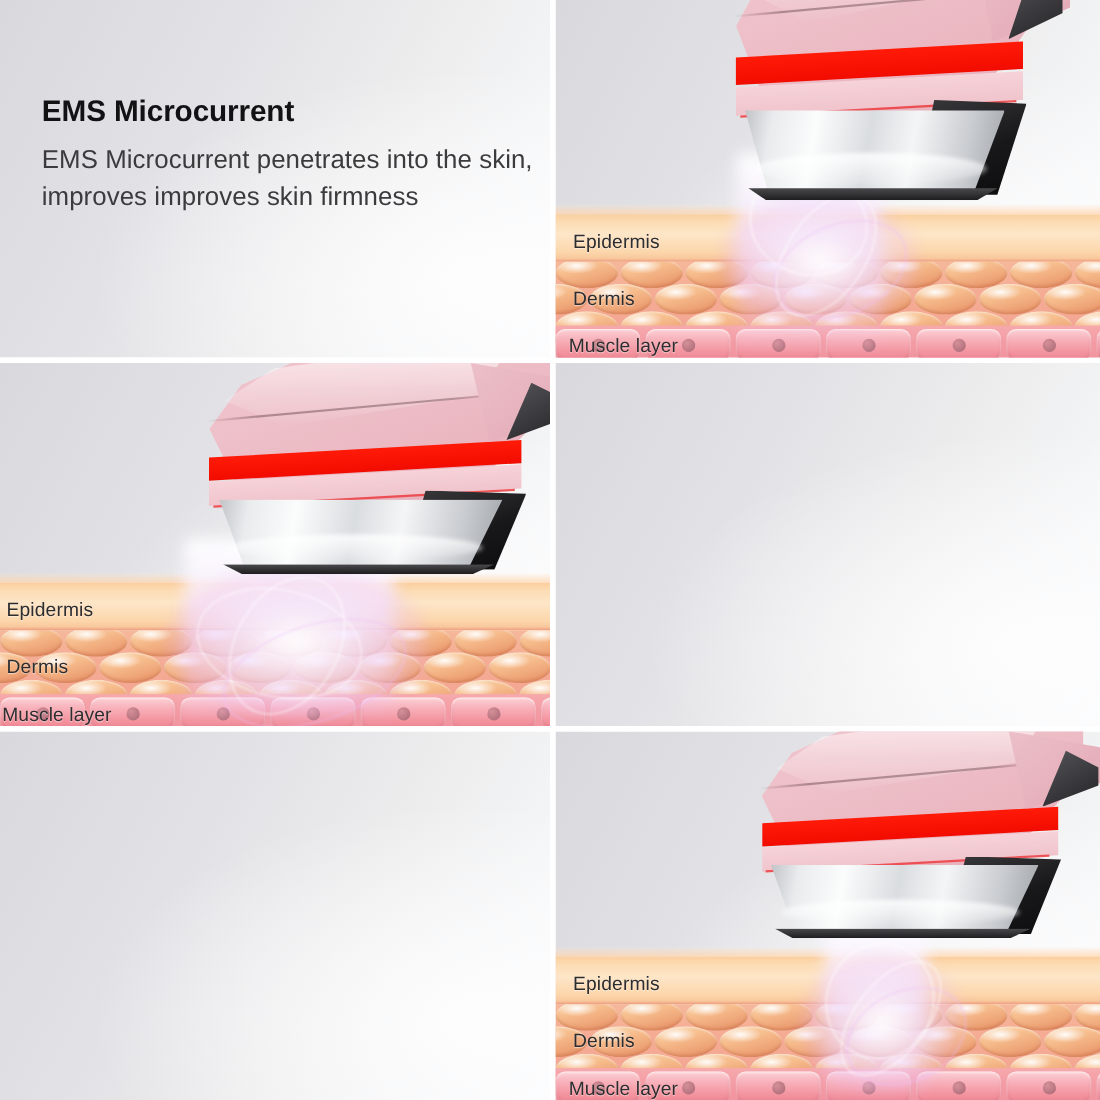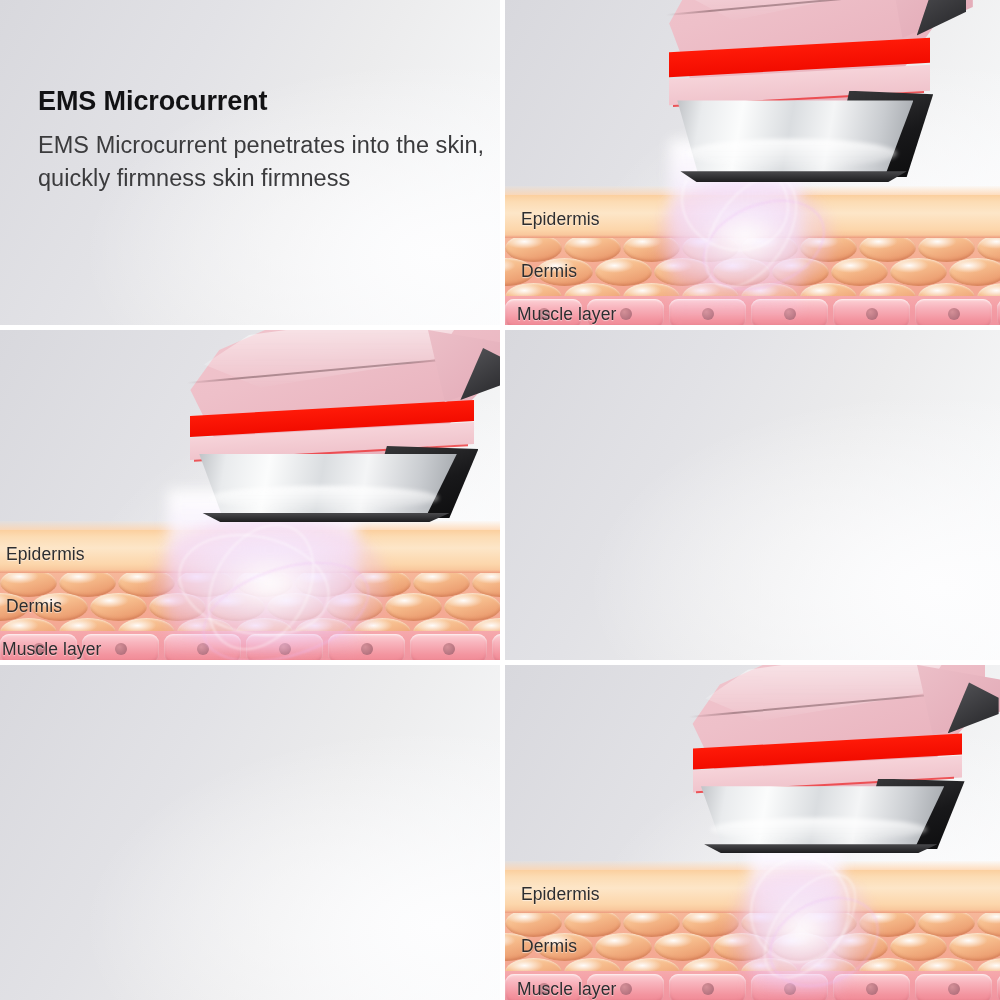--- a/index.html
+++ b/index.html
@@ -140,21 +140,21 @@
 </style>
 </head>
 <body>
 
 <div id="infographic">
 
   <section class="panel p-tl">
     <div class="bg"></div>
     <div class="txt t-tl">
       <h2 class="title">EMS Microcurrent</h2>
-      <p class="body">EMS Microcurrent penetrates into the skin, quickly firmness skin firmness</p>
+      <p class="body">EMS Microcurrent penetrates into the skin, improves improves skin firmness</p>
     </div>
   </section>
 
   <section class="panel p-tr">
     <div class="bg"></div>
 
     <div class="device" style="left:118px;top:-58px;width:330px;height:240px;">
       <div class="dev-in">
         <div class="d-body"></div>
         <div class="d-gloss"></div>

